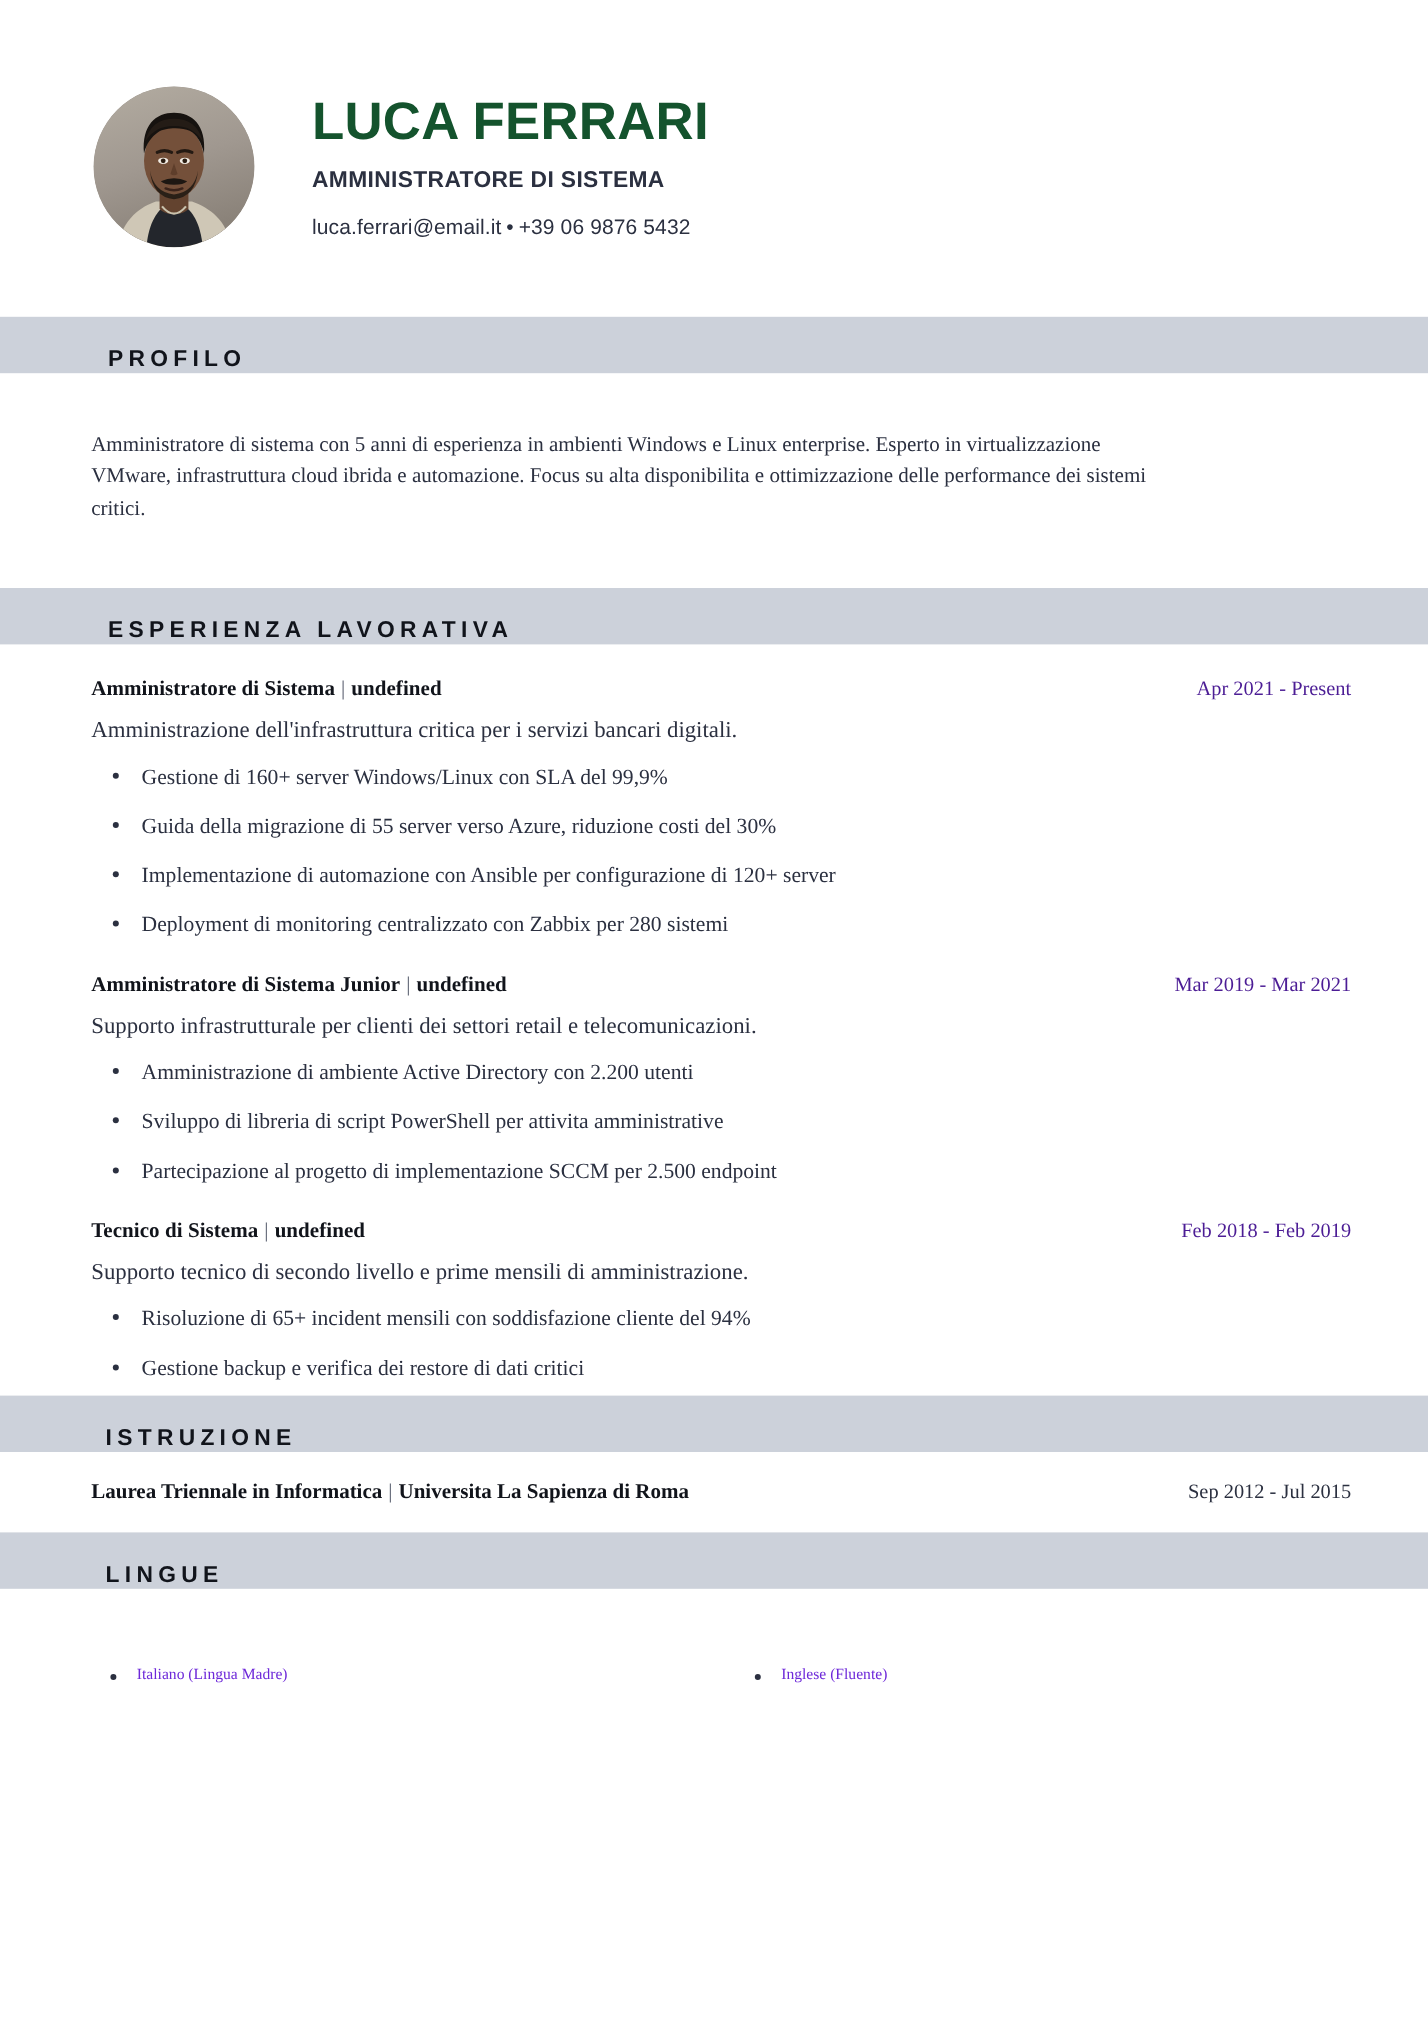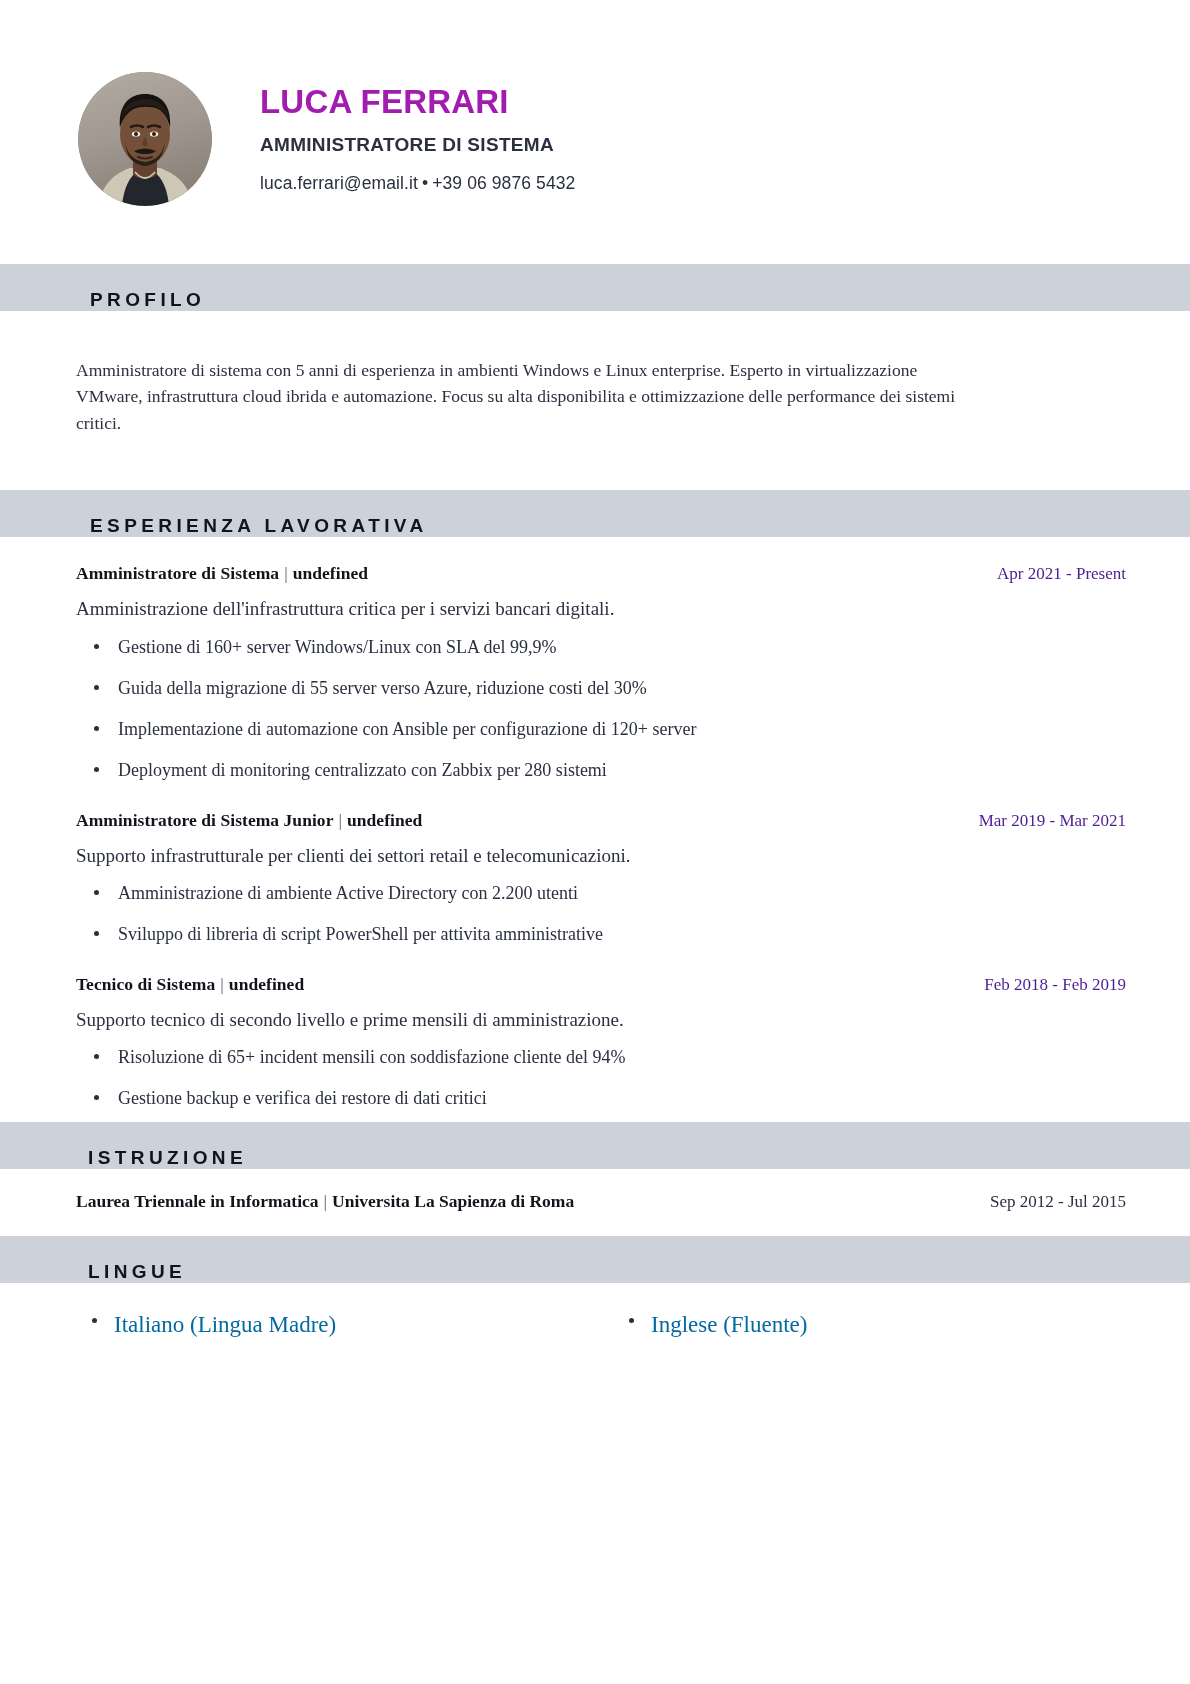--- a/index.html
+++ b/index.html
@@ -43,25 +43,25 @@
   }
   .avatar svg { display: block; width: 134px; height: 134px; }
 
   .identity {
     margin-left: 48px;
     display: flex;
     flex-direction: column;
     justify-content: center;
   }
   .full-name {
-    font-size: 33px;
+    font-size: 44px;
     font-weight: 700;
     letter-spacing: 0.2px;
     line-height: 1.08;
-    color: #a21caf;
+    color: #14532d;
     margin: 0 0 14px 0;
     text-transform: uppercase;
   }
   .job-title {
     font-size: 19px;
     font-weight: 700;
     letter-spacing: 0.3px;
     color: #2b3040;
     margin: 0 0 17px 0;
     text-transform: uppercase;
@@ -194,24 +194,25 @@
     padding-bottom: 24px;
     display: flex;
   }
   .lang-col {
     width: 50%;
     box-sizing: border-box;
   }
   .lang-col.second { padding-left: 12px; }
   .lang-item {
     position: relative;
-    font-size: 23px;
-    color: #0369a1;
+    font-size: 13px;
+    color: #6d28d9;
     padding-left: 38px;
     line-height: 1.4;
+    margin-top: 36px;
   }
   .lang-item::before {
     content: "";
     position: absolute;
     left: 16px;
     top: 9px;
     width: 5px;
     height: 5px;
     border-radius: 50%;
     background: #2b3040;
@@ -305,20 +306,21 @@
 
     <div class="entry">
       <div class="entry-head">
         <div class="entry-role"><span>Amministratore di Sistema Junior</span><span class="pipe">|</span><span>undefined</span></div>
         <div class="entry-dates">Mar 2019 - Mar 2021</div>
       </div>
       <div class="entry-desc">Supporto infrastrutturale per clienti dei settori retail e telecomunicazioni.</div>
       <ul class="bullets">
         <li>Amministrazione di ambiente Active Directory con 2.200 utenti</li>
         <li>Sviluppo di libreria di script PowerShell per attivita amministrative</li>
+        <li>Partecipazione al progetto di implementazione SCCM per 2.500 endpoint</li>
       </ul>
     </div>
 
     <div class="entry">
       <div class="entry-head">
         <div class="entry-role"><span>Tecnico di Sistema</span><span class="pipe">|</span><span>undefined</span></div>
         <div class="entry-dates">Feb 2018 - Feb 2019</div>
       </div>
       <div class="entry-desc">Supporto tecnico di secondo livello e prime mensili di amministrazione.</div>
       <ul class="bullets">

